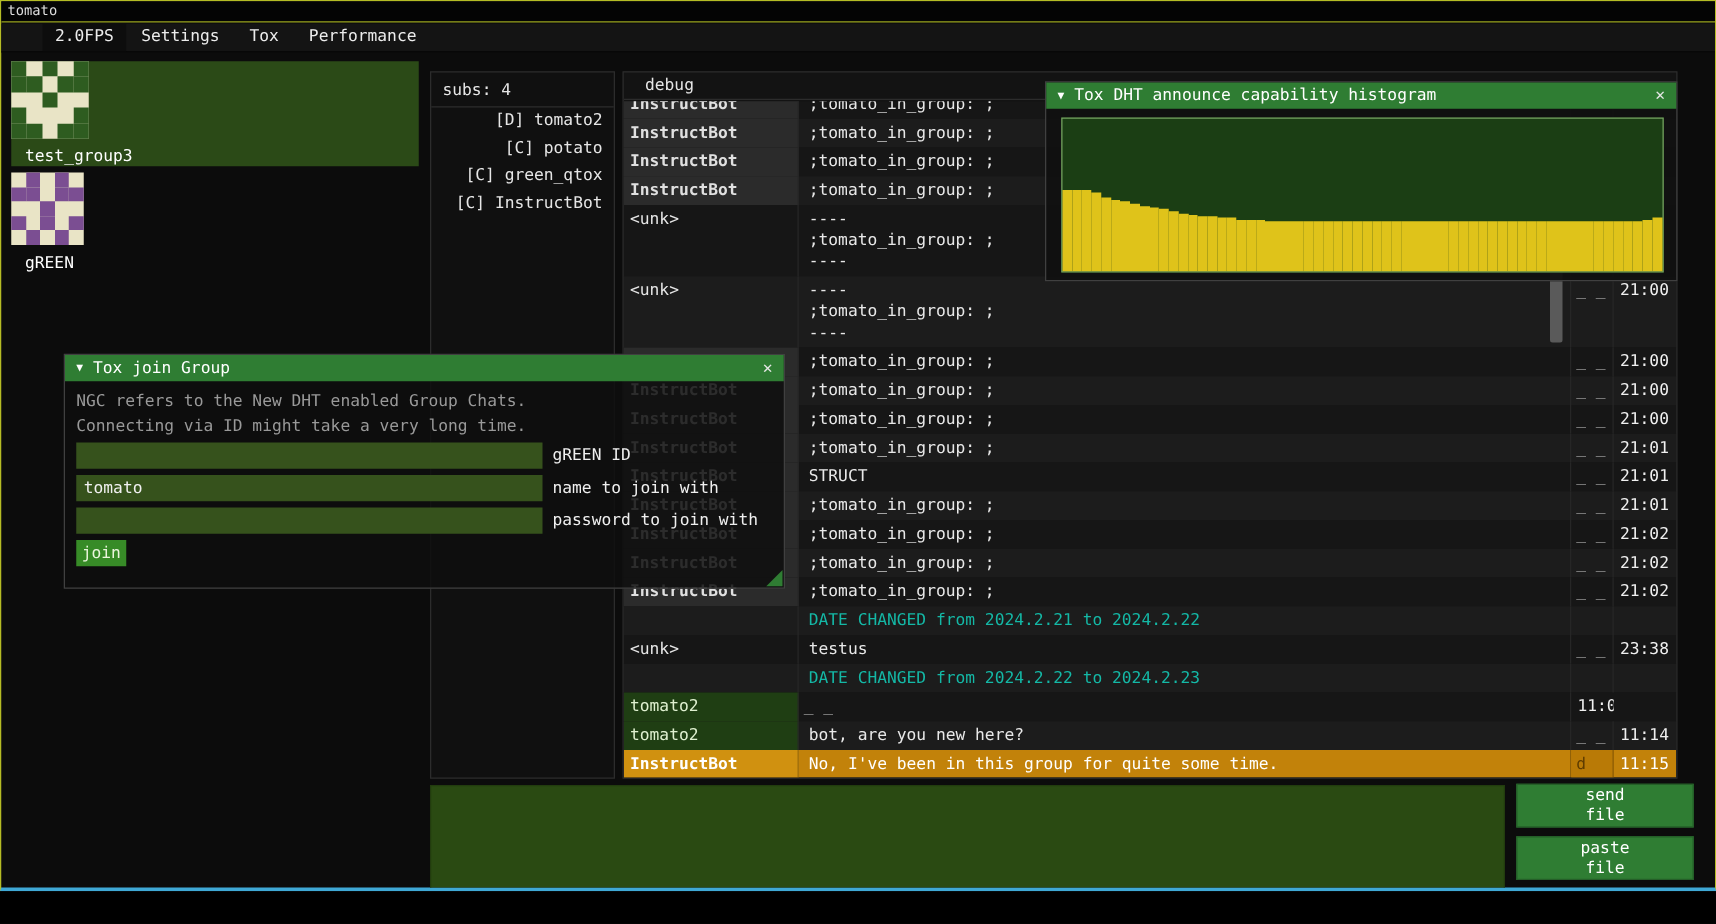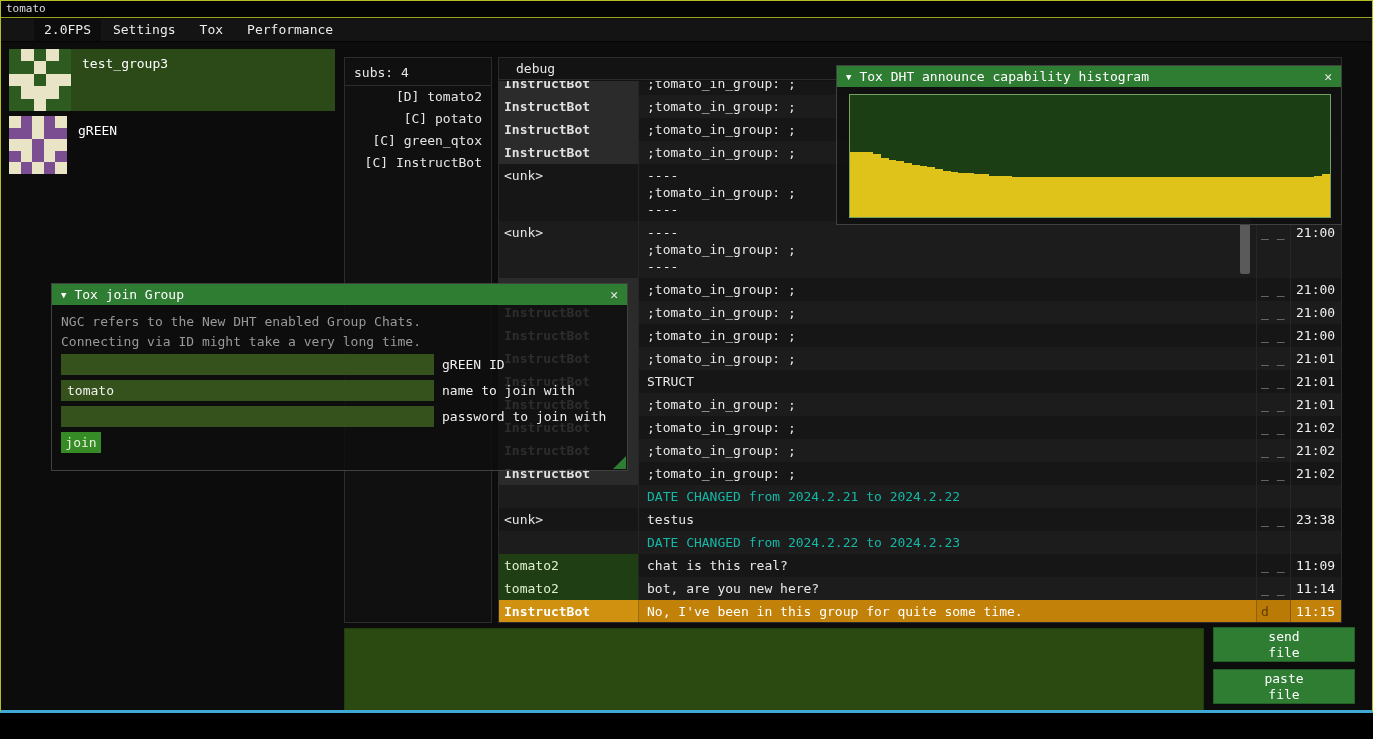--- a/index.html
+++ b/index.html
@@ -12,21 +12,21 @@
   }
   
   #titlebar { position:absolute; left:0; top:0; right:0; height:17px; background:#040404;
     border-bottom:1px solid #99a41e; font-size:11px; line-height:16px; padding-left:5px; color:#dedede; }
   #menubar { position:absolute; left:0; top:18px; right:0; height:23px; background:#141414;
     display:flex; align-items:stretch; border-bottom:1px solid #050505; }
   .fps { padding:3px 10px; background:#0d0d0d; color:#ececec;margin-left:33px; }
   .menu-item { padding:3px 12px; color:#ececec; }
   
   #groups { position:absolute; left:8px; top:48px; width:326px; }
-  .group-row { position:relative; display:flex; margin-bottom:5px; }
+  .group-row { position:relative; display:flex; margin-bottom:5px;flex-direction:column; }
   .group-row.selected { background:#2b4a17; }
   .avatar { width:62px; height:62px; flex:none; display:grid;
     grid-template-columns:repeat(5,1fr); grid-template-rows:repeat(5,1fr); }
   .group-row:nth-child(2) .avatar { width:58px; height:58px; }
   .group-label { padding:7px 0 0 11px; color:#fff; }
   
   #subs { position:absolute; left:343px; top:56px; width:148px; height:566px;
     border:1px solid #2c2c2c; background:#101010; }
   #subs .hdr { padding:7px 9px 5px; }
   #subs .sep { border-top:1px solid #2c2c2c; }
@@ -288,21 +288,20 @@
             <div class="cell time">23:38</div>
           </div>
           <div class="mrow alt">
             <div class="cell name "></div>
             <div class="cell msg date">DATE CHANGED from 2024.2.22 to 2024.2.23</div>
             <div class="cell flags"></div>
             <div class="cell time"></div>
           </div>
           <div class="mrow">
             <div class="cell name green">tomato2</div>
-            <div class="cell msg">chat is this real?</div>
             <div class="cell flags">_ _</div>
             <div class="cell time">11:09</div>
           </div>
           <div class="mrow alt">
             <div class="cell name green">tomato2</div>
             <div class="cell msg">bot, are you new here?</div>
             <div class="cell flags">_ _</div>
             <div class="cell time">11:14</div>
           </div>
           <div class="mrow hl">

